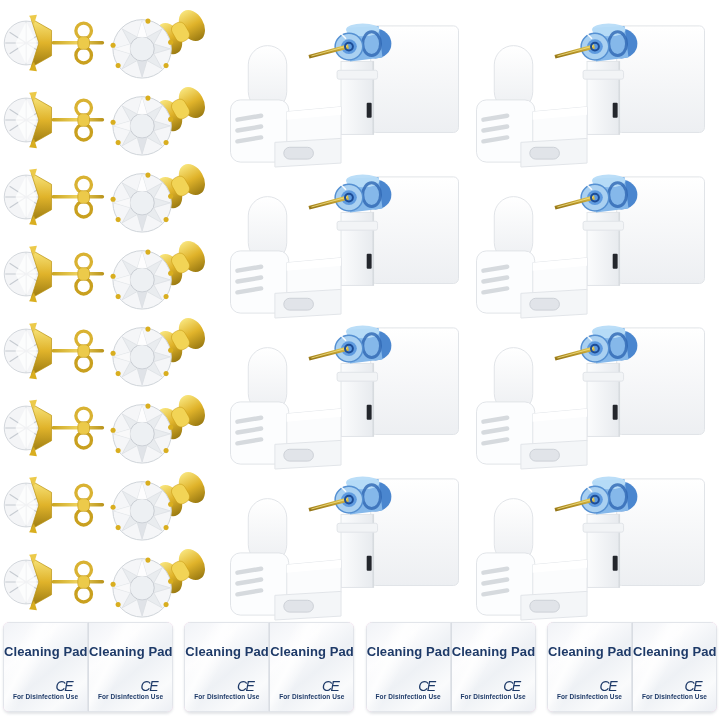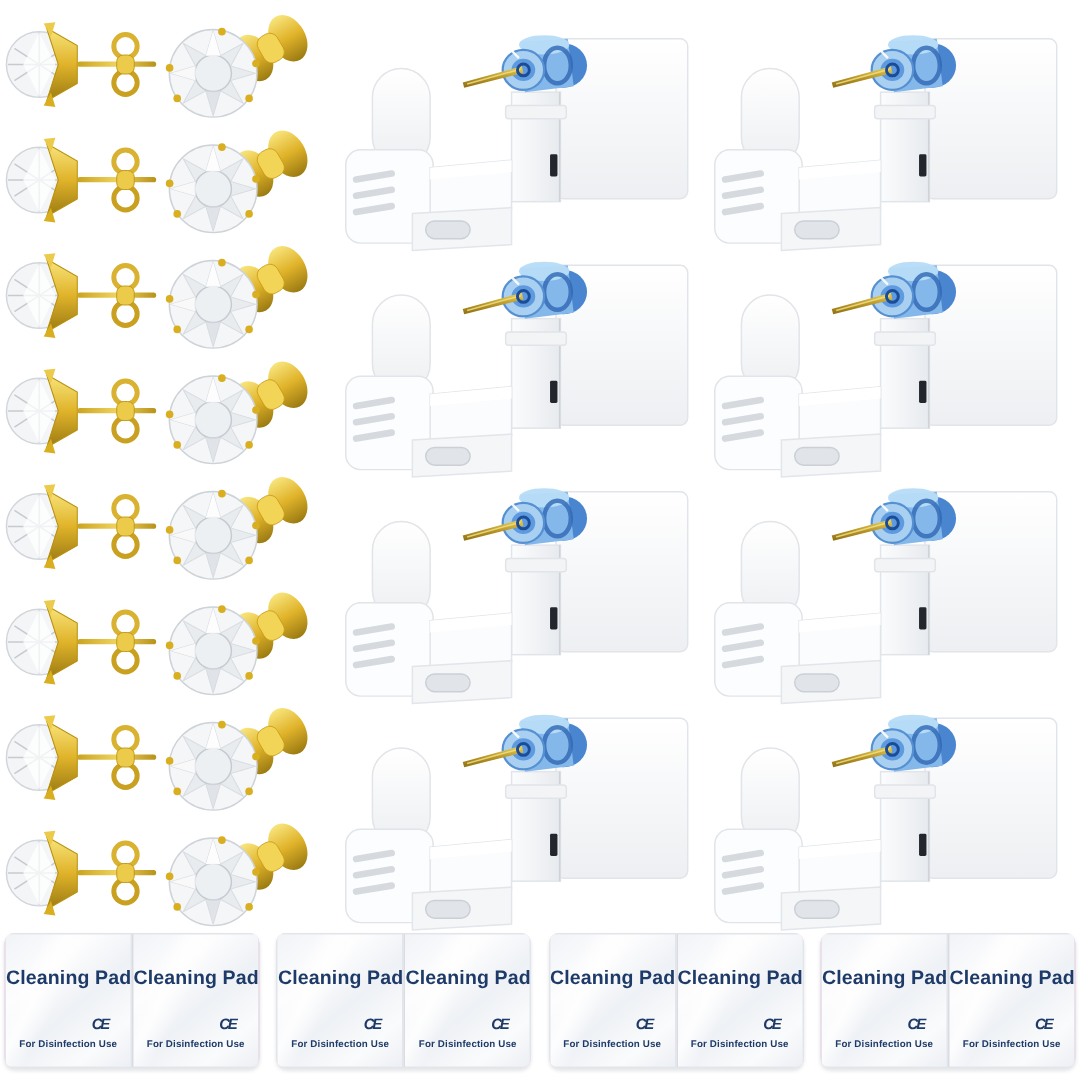--- a/index.html
+++ b/index.html
@@ -41,21 +41,21 @@
     border:1px solid var(--pad-edge,#e2e5ea);
   }
   .pad + .pad{border-left:1px solid #d9dde3;}
   .pad-label{
     position:absolute;top:21px;left:0;width:100%;text-align:center;
     font-weight:bold;font-size:13px;letter-spacing:.1px;color:var(--pad-text,#1e3a68);
     white-space:nowrap;
   }
   .pad-ce{
     position:absolute;top:55px;right:15px;
-    font-size:10px;font-weight:bold;font-style:italic;letter-spacing:-1.5px;
+    font-size:14px;font-weight:normal;font-style:italic;letter-spacing:-1.5px;
     color:var(--pad-text,#1e3a68);
   }
   .pad-sub{
     position:absolute;top:70px;left:0;width:100%;text-align:center;
     font-size:6.5px;font-weight:bold;color:var(--pad-text,#1e3a68);
     letter-spacing:.1px;white-space:nowrap;
   }
 </style>
 </head>
 <body>

